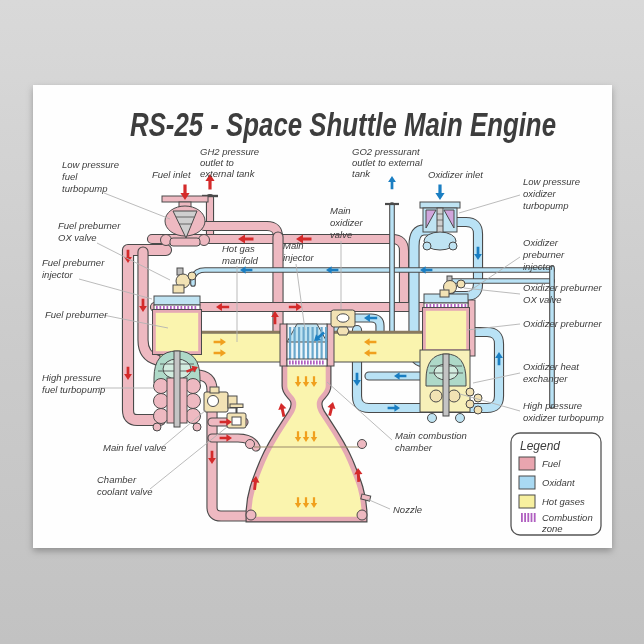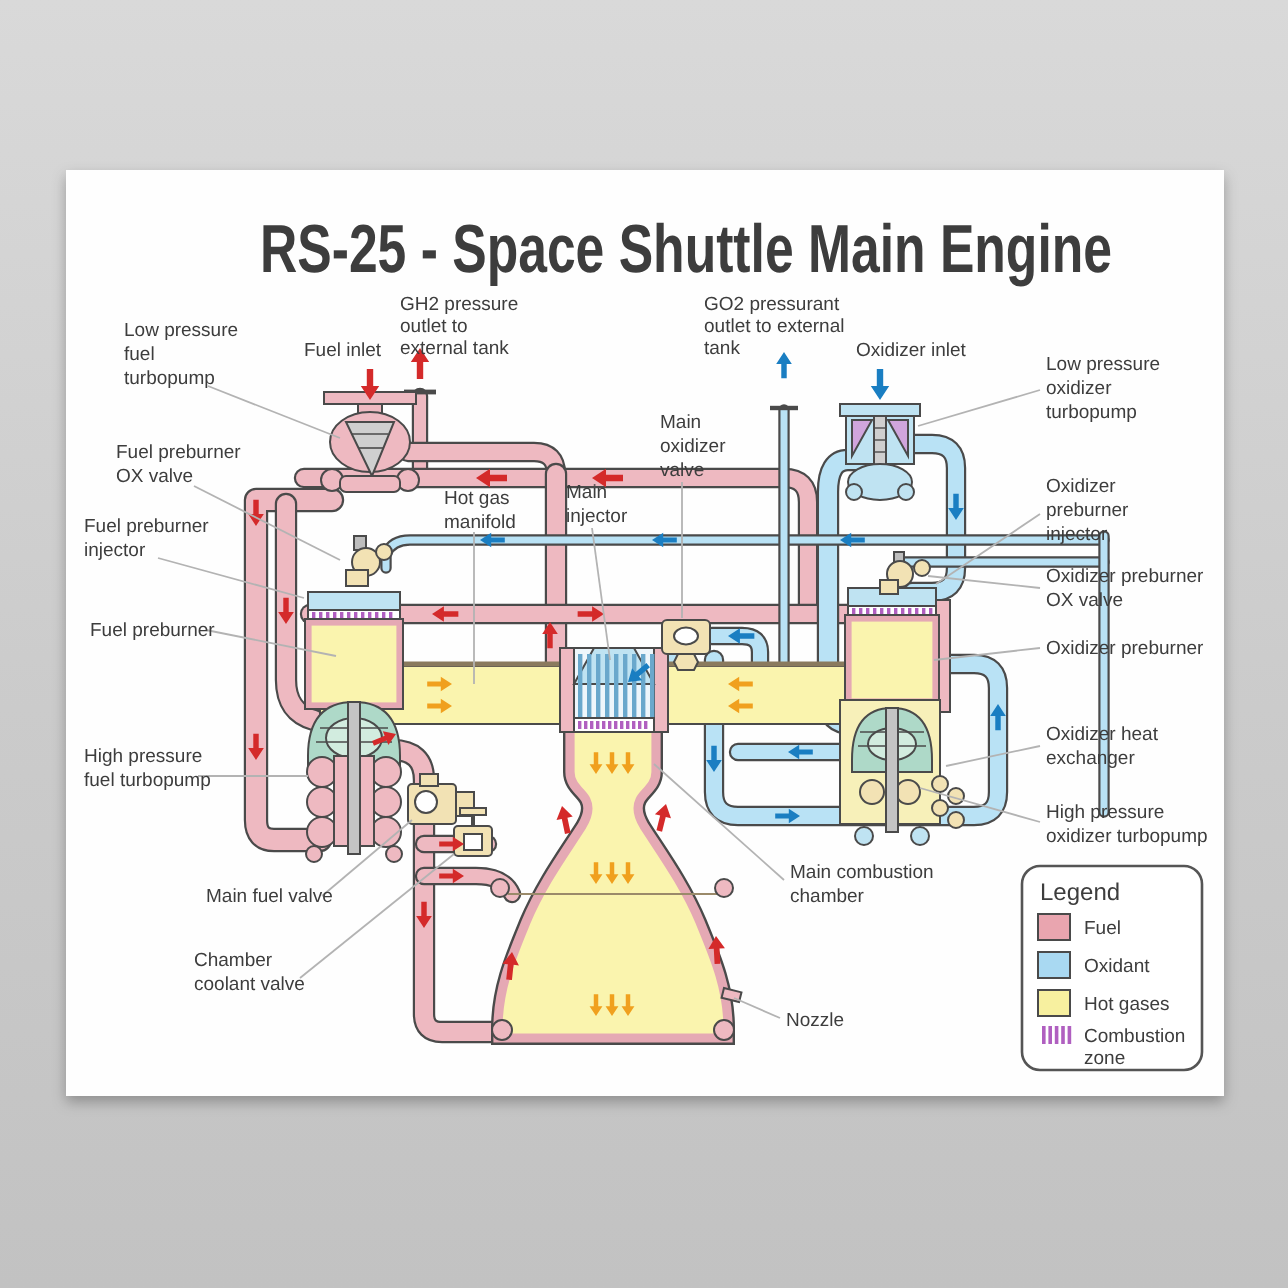--- a/index.html
+++ b/index.html
@@ -1,17 +1,17 @@
 <!DOCTYPE html>
 <html><head>
 <meta charset="utf-8">
 <style>
   html,body{margin:0;padding:0;background:#c9c9c9;}
   #stage{position:relative;width:644px;height:644px;overflow:hidden;
-         font-family:"Liberation Sans",sans-serif;}
+         font-family:"Liberation Sans",sans-serif;font-style:italic;}
   svg{position:absolute;left:0;top:0;}
   text{font-family:"Liberation Sans",sans-serif;fill:#3d3d3d;font-size:9.5px;}
   text.title{font-weight:bold;font-size:34px;}
   text.legend-title{font-size:12px;}
   .leader{stroke:#b3b3b3;stroke-width:0.9;fill:none;}
   .dk{stroke:#4a4a4a;fill:none;}
   .comp{stroke:#4a4a4a;stroke-width:1;}
   .tan{fill:#f2e2b4;}
   .teal{fill:#aed9c8;}
   .tealin{fill:#d2ecdf;}

